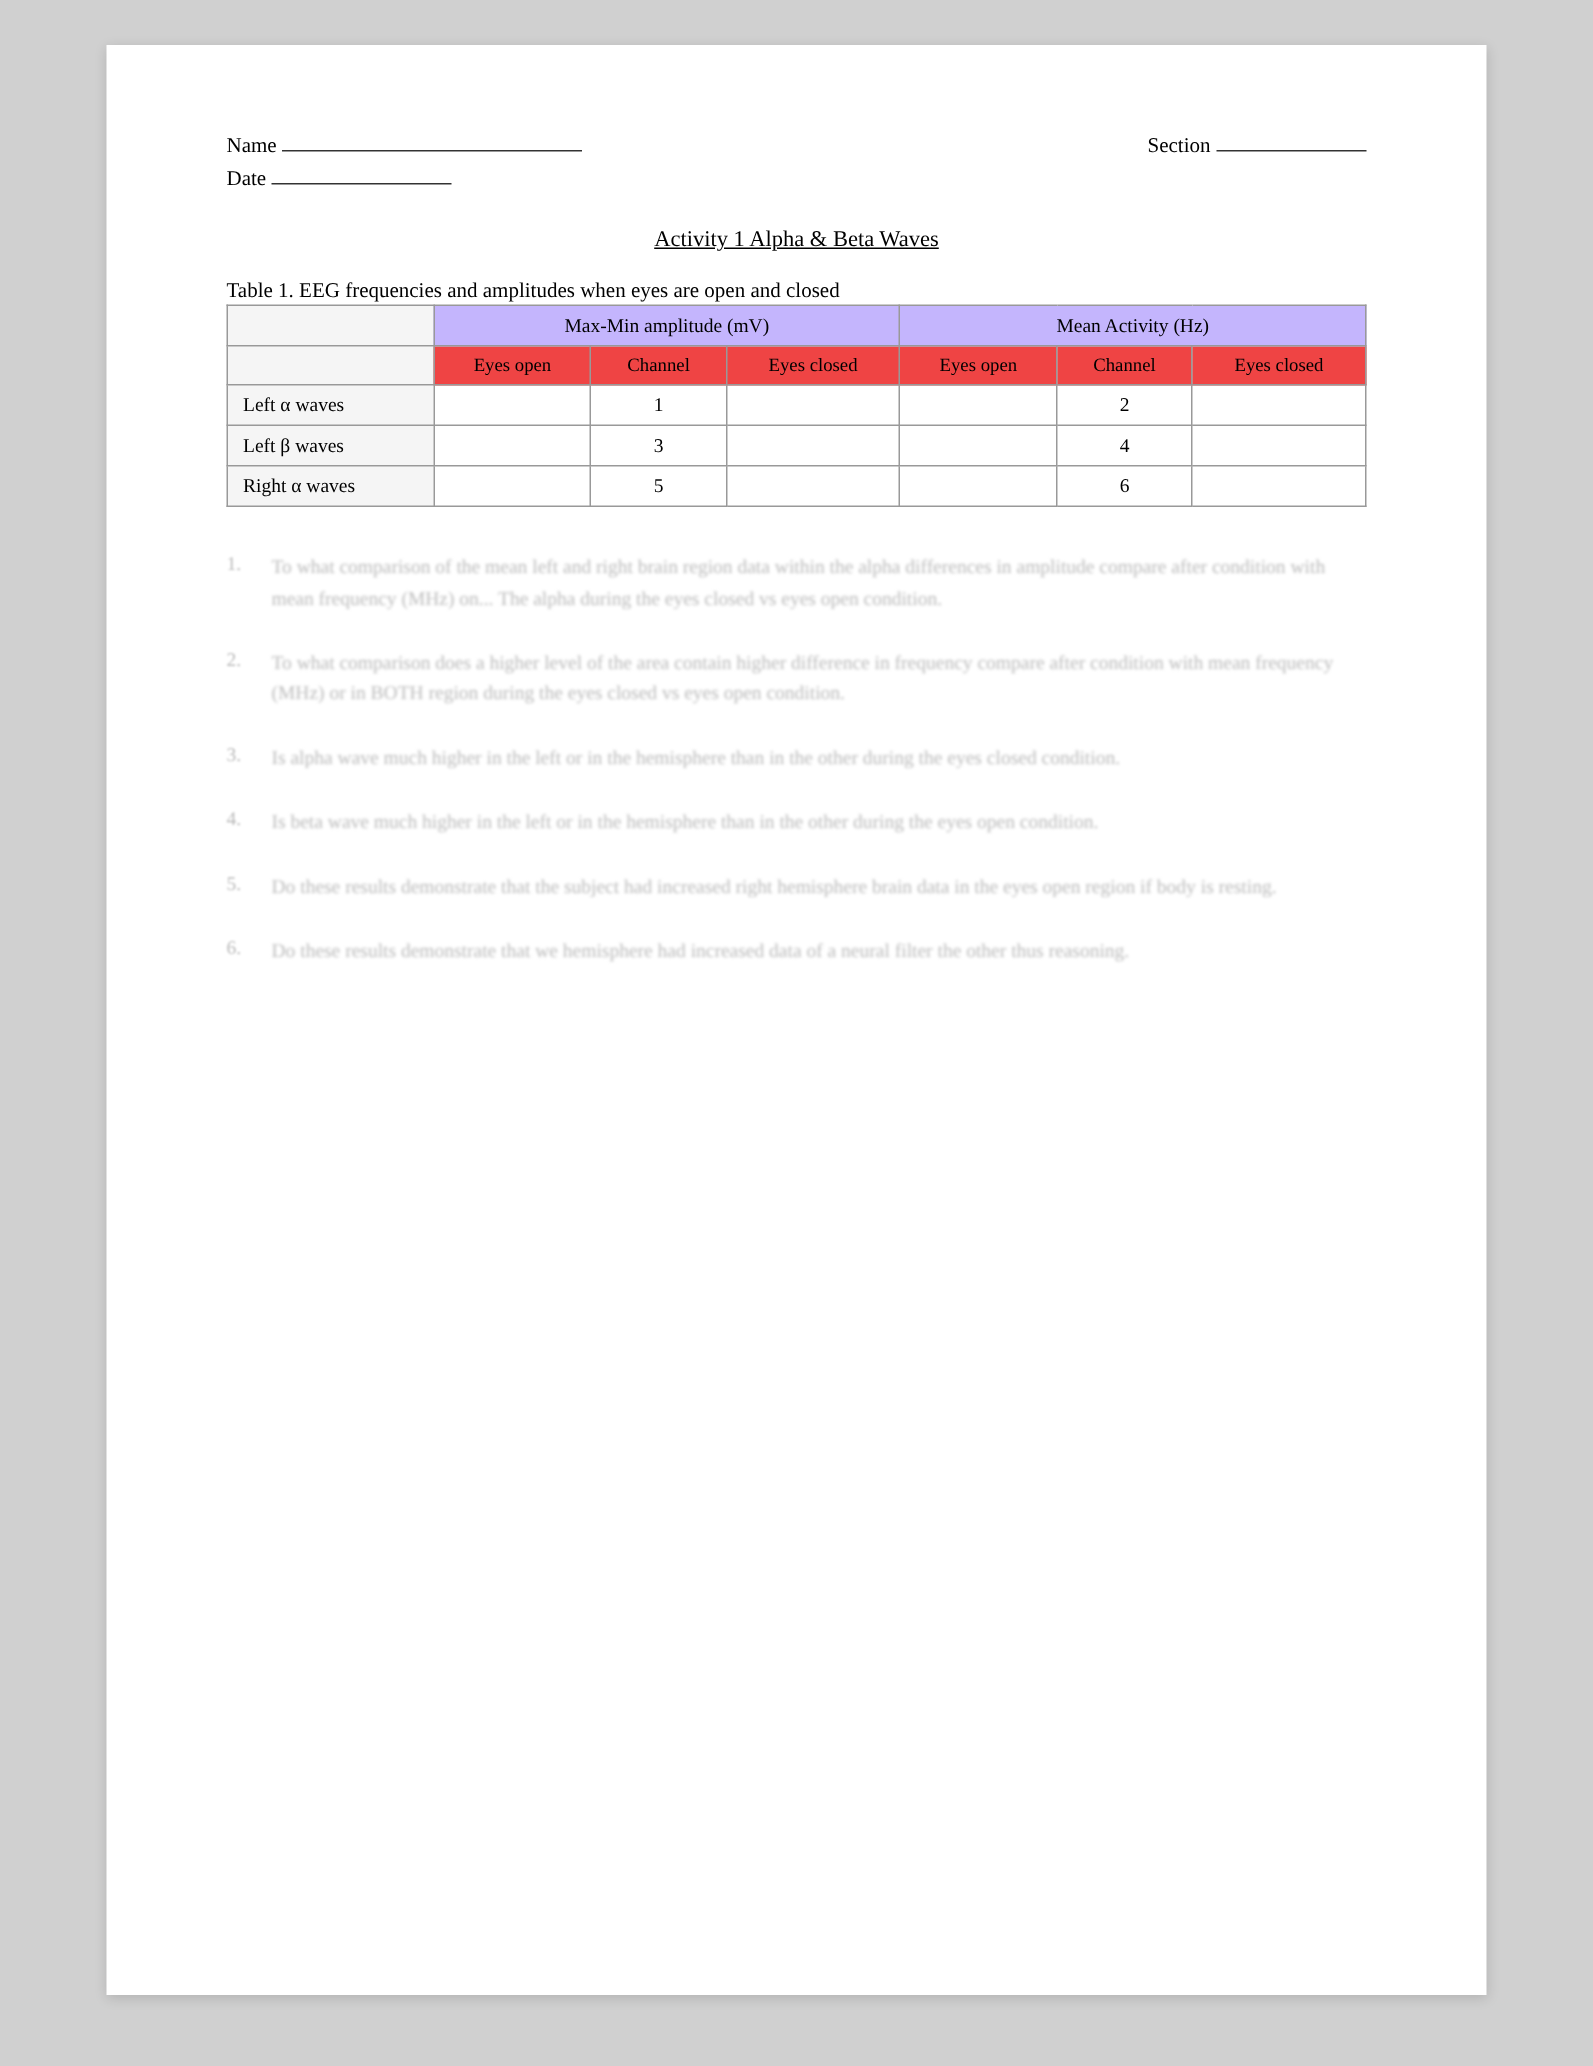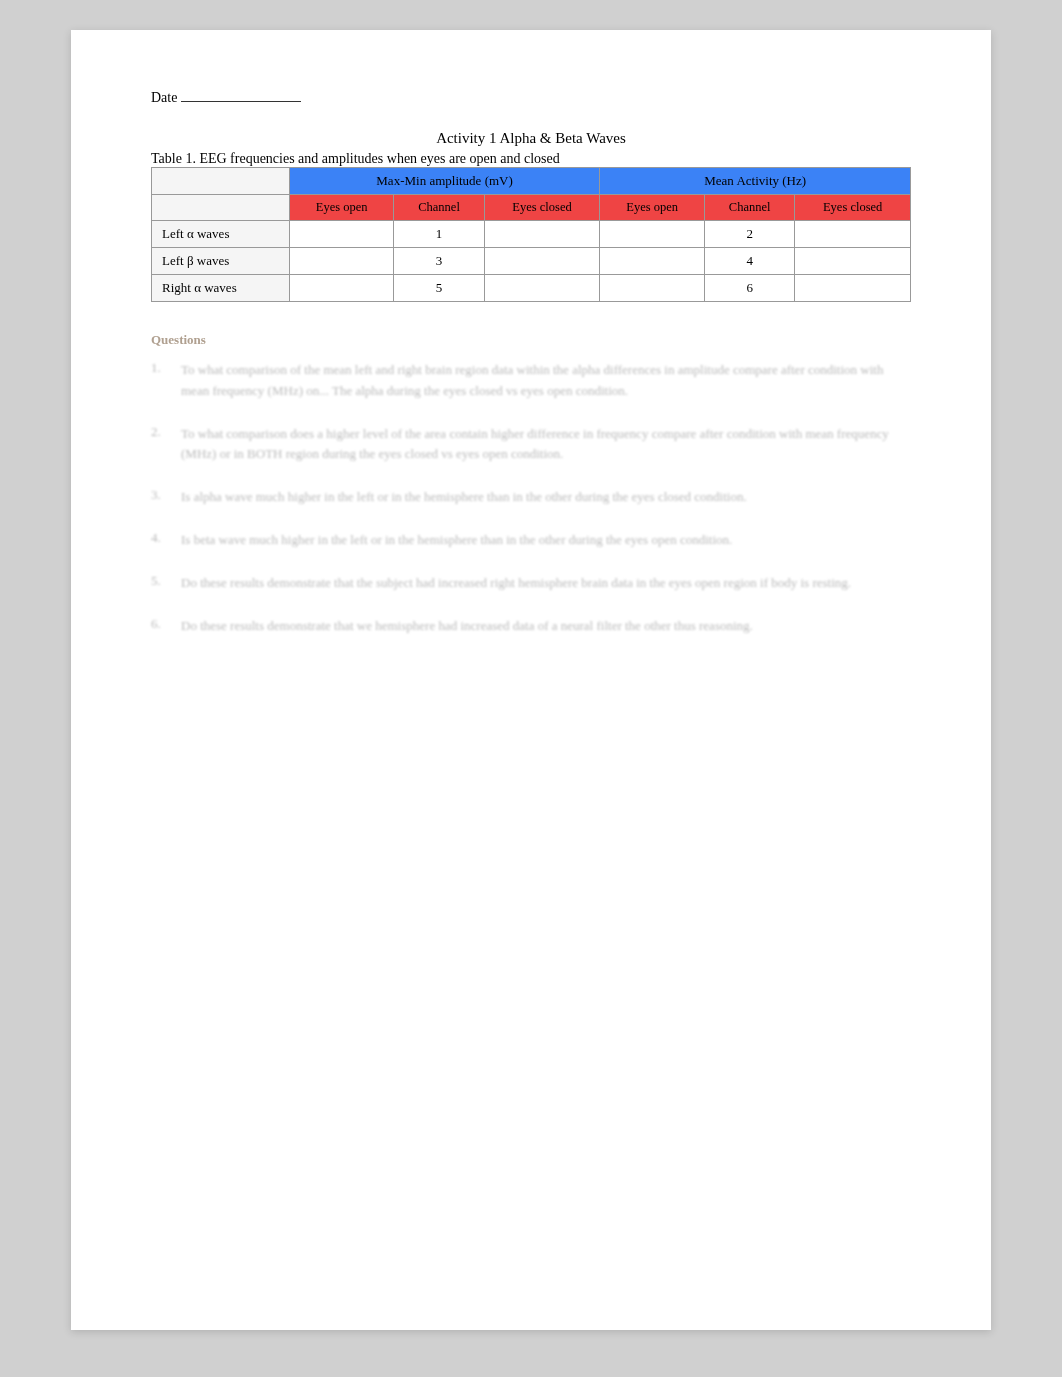--- a/index.html
+++ b/index.html
@@ -37,22 +37,23 @@
       border-bottom: 1px solid #333;
       display: inline-block;
     }
     .name-line { width: 200px; }
     .section-line { width: 100px; }
     .date-line { width: 120px; }
 
     .title {
       text-align: center;
       font-size: 15px;
-      margin: 24px 0 4px 0;
+      margin: 24px 0 18px 0;
       font-weight: normal;
+      text-decoration: underline;
     }
     .table-caption {
       font-size: 14px;
     }
     table.data-table {
       width: 100%;
       border-collapse: collapse;
       margin-bottom: 30px;
     }
     table.data-table th, table.data-table td {
@@ -61,21 +62,21 @@
       text-align: center;
       font-size: 13px;
       font-weight: normal;
     }
     table.data-table td.row-label {
       text-align: left;
       background: #f5f5f5;
       font-weight: normal;
     }
     table.data-table .header-group {
-      background: #3b82f6;
+      background: #c4b5fd;
     }
     table.data-table .subheader {
       background: #ef4444;
       font-size: 12.5px;
     }
     .questions-section {
       margin-top: 10px;
     }
     .questions-label {
       font-size: 13px;
@@ -101,20 +102,30 @@
       line-height: 1.6;
       filter: blur(1.2px);
       flex: 1;
     }
   </style>
 </head>
 <body>
 
 <div class="page">
 
+  <div class="header-row">
+    <div class="header-field">
+      <label>Name</label>
+      <span class="line name-line"></span>
+    </div>
+    <div class="header-field">
+      <label>Section</label>
+      <span class="line section-line"></span>
+    </div>
+  </div>
   <div class="header-field" style="margin-bottom:14px;">
     <label>Date</label>
     <span class="line date-line"></span>
   </div>
 
   <div class="title">Activity 1 Alpha &amp; Beta Waves</div>
 
   <div class="table-caption">Table 1. EEG frequencies and amplitudes when eyes are open and closed</div>
 
   <table class="data-table">
@@ -159,21 +170,20 @@
           <td>5</td>
           <td></td>
           <td></td>
           <td>6</td>
           <td></td>
         </tr>
       </tbody>
   </table>
 
   <div class="questions-section">
-    <div class="questions-label">Questions</div>
     <div id="questions-list">
         <div class="question-item">
           <span class="question-number">1.</span>
           <span class="question-text">To what comparison of the mean left and right brain region data within the alpha differences in amplitude compare after condition with mean frequency (MHz) on... The alpha during the eyes closed vs eyes open condition.</span>
         </div>
         <div class="question-item">
           <span class="question-number">2.</span>
           <span class="question-text">To what comparison does a higher level of the area contain higher difference in frequency compare after condition with mean frequency (MHz) or in BOTH region during the eyes closed vs eyes open condition.</span>
         </div>
         <div class="question-item">

